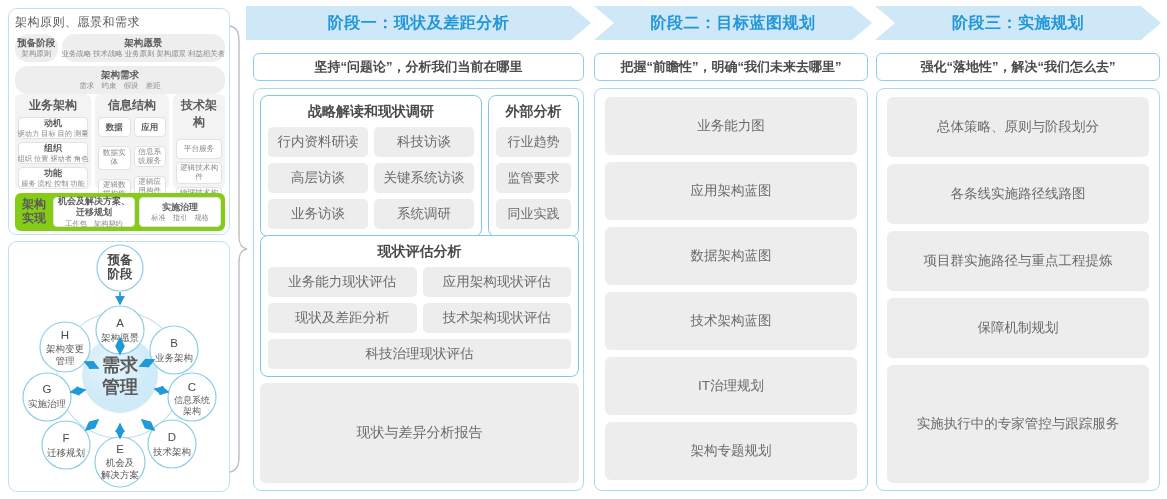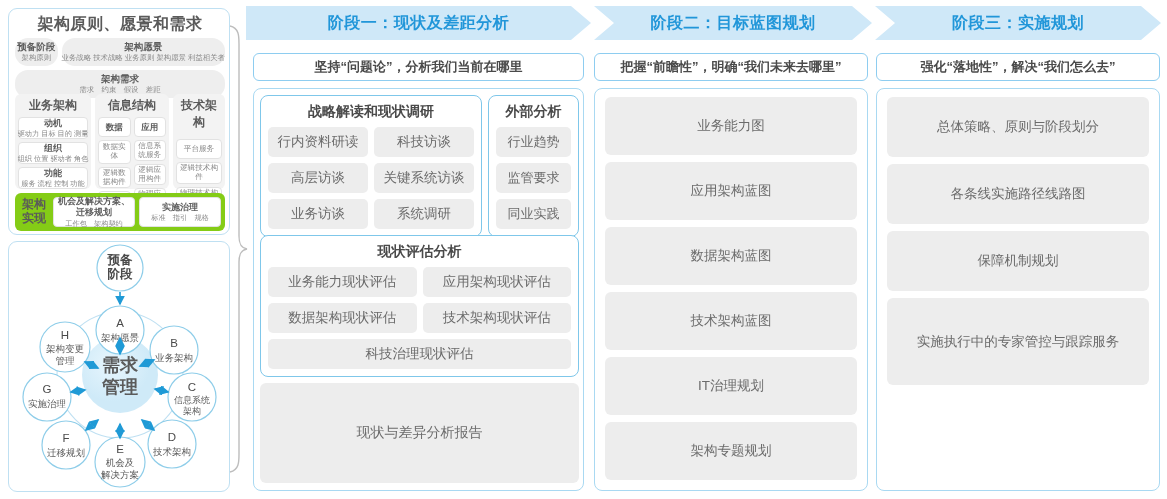--- a/index.html
+++ b/index.html
@@ -20,22 +20,22 @@
   .lpanel {
     background:#ffffff;
     border:1px solid #bfe0f2;
     border-radius:9px;
     position:absolute; left:0; width:222px;
   }
   #togaf-panel { top:0; height:227px; }
   #cycle-panel { top:233px; height:251px; }
 
   .lp-title {
-    text-align:center; font-weight:bold; color:#5a5a5a;
-    font-size:16px; letter-spacing:.5px;
+    font-weight:normal; color:#5a5a5a;
+    font-size:12px; letter-spacing:.5px;
   }
   .grey-box {
     background:#eeeeee; border-radius:13px;
     display:flex; flex-direction:column; align-items:center;
     justify-content:center; text-align:center;
   }
   .gb-head { font-weight:bold; font-size:9.5px; color:#5d5d5d; line-height:1.25; }
   .gb-sub  { font-size:7.4px; color:#8a8a8a; line-height:1.3; white-space:nowrap; }
   .sec-title { text-align:center; font-weight:bold; font-size:12.5px; color:#5a5a5a; }
 
@@ -51,21 +51,21 @@
     position:absolute; left:6px; top:85px; width:210px; height:95px;
     display:flex; gap:4px;
   }
   #col-biz { width:76px; }
   #col-info { width:74px; }
   #col-tech { width:52px; }
   .acol { background:#f3f3f3; border-radius:6px; padding:3px 3px 4px; }
   .acol > .sec-title { font-size:12px; margin-bottom:3px; }
   .acol .stack { display:flex; flex-direction:column; gap:3px; }
   .acol .halves { display:flex; gap:3px; }
-  .acol .halves > div { flex:1; display:flex; flex-direction:column; gap:3px; }
+  .acol .halves > div { flex:1; display:flex; flex-direction:column; gap:9px; }
 
   .wbox {
     background:#ffffff; border:1px solid #e2e2e2; border-radius:4px;
     display:flex; flex-direction:column; align-items:center; justify-content:center;
     text-align:center; padding:9px 2px;
   }
   .wbox .gb-head { font-size:9px; }
   .wbox .gb-sub { font-size:7.2px; }
   .wbox-s { font-size:7.6px; color:#8a8a8a; line-height:1.15; }
 
@@ -150,21 +150,21 @@
 
   .big-chip {
     background:#ededed; border-radius:6px;
     display:flex; align-items:center; justify-content:center;
     color:#6b6b6b; font-size:13.5px; text-align:center;
     margin-bottom:7px;
   }
   #col2 .big-chip { height:58px; }
   #col2 .big-chip:last-child { margin-bottom:0; }
   #col3 .big-chip { height:60px; }
-  #col3 .big-chip:last-child { height:87px; margin-bottom:9px; }
+  #col3 .big-chip:last-child { height:118px; margin-bottom:9px; }
 </style>
 </head>
 <body>
 
 <div id="left-col">
 
   <div class="lpanel" id="togaf-panel">
 
     <div id="togaf-top">
       <div class="lp-title">架构原则、愿景和需求</div>
@@ -396,21 +396,21 @@
     </div>
   </div>
 
   <div class="inner-card" id="c1-eval">
     <div class="inner-title">现状评估分析</div>
     <div class="chip-row">
       <div class="chip">业务能力现状评估</div>
       <div class="chip">应用架构现状评估</div>
     </div>
     <div class="chip-row">
-      <div class="chip">数据架构现状评估</div>
+      <div class="chip">现状及差距分析</div>
       <div class="chip">技术架构现状评估</div>
     </div>
     <div class="chip-row">
       <div class="chip">科技治理现状评估</div>
     </div>
   </div>
 
   <div id="c1-report">现状与差异分析报告</div>
 </div>
 
@@ -419,15 +419,16 @@
   <div class="big-chip">应用架构蓝图</div>
   <div class="big-chip">数据架构蓝图</div>
   <div class="big-chip">技术架构蓝图</div>
   <div class="big-chip">IT治理规划</div>
   <div class="big-chip">架构专题规划</div>
 </div>
 
 <div class="col-card" id="col3">
   <div class="big-chip">总体策略、原则与阶段划分</div>
   <div class="big-chip">各条线实施路径线路图</div>
+  <div class="big-chip">项目群实施路径与重点工程提炼</div>
   <div class="big-chip">保障机制规划</div>
   <div class="big-chip">实施执行中的专家管控与跟踪服务</div>
 </div>
 
 </body></html>

